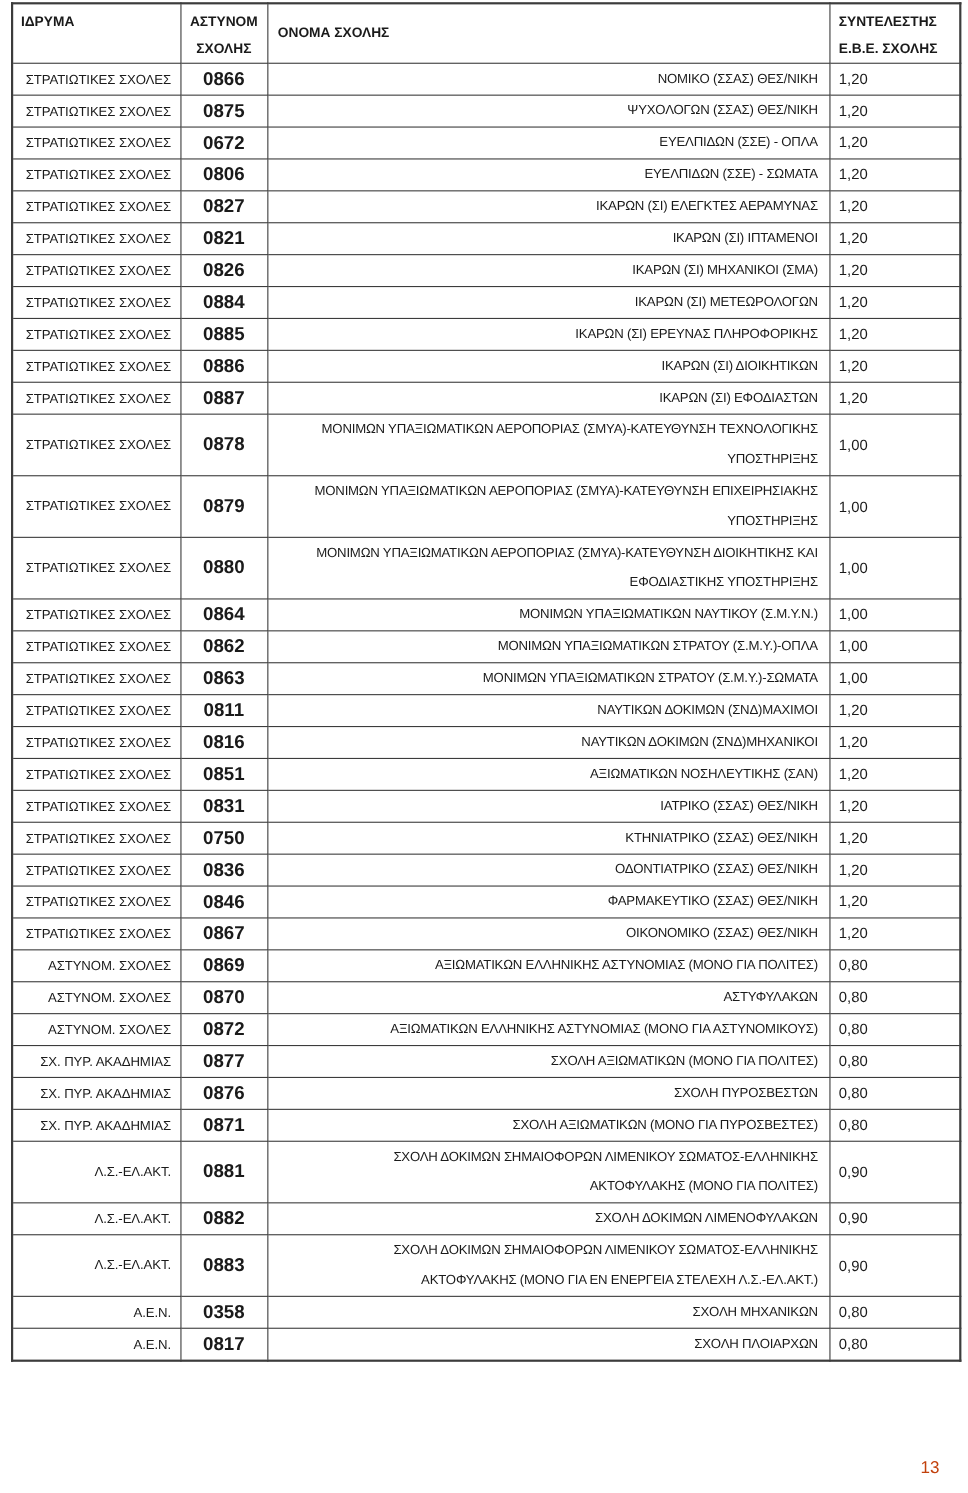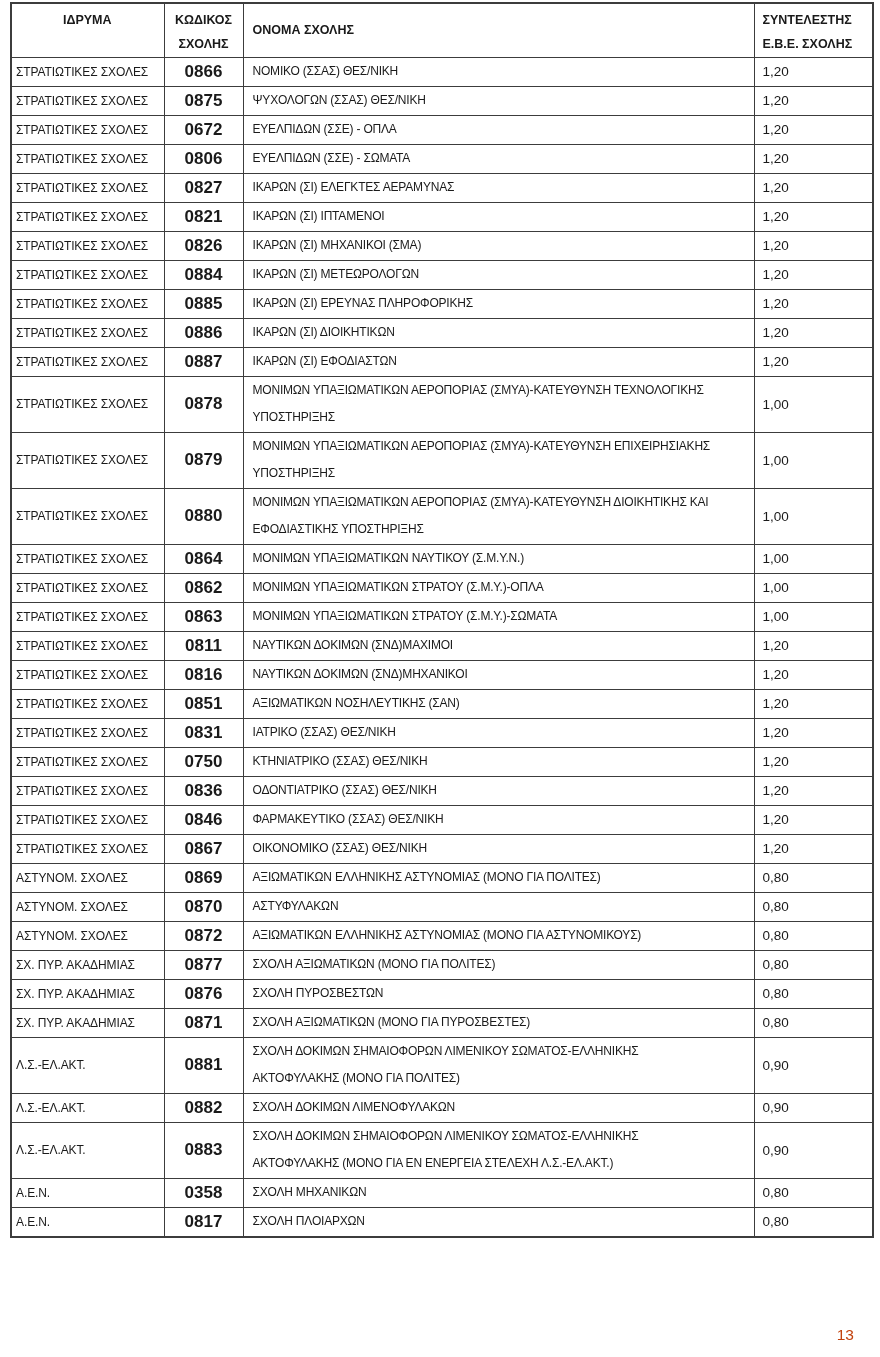--- a/index.html
+++ b/index.html
@@ -34,43 +34,43 @@
   }
   thead th {
     font-weight: bold;
     font-size: 12.5px;
     white-space: pre-line;
     height: 44px;
     line-height: 1.9;
     vertical-align: top;
     padding-top: 5px;
   }
-  th.c1 { text-align: center; padding-left: 7px; margin-top: 24px; }
+  th.c1 { text-align: left; padding-left: 7px; margin-top: 24px; }
   th.c2 { text-align: center; }
   th.c3 { text-align: left; vertical-align: middle; padding-top: 0; line-height: 1.2; padding-left: 9px; }
   th.c4 { text-align: left; }
   tbody td {
     height: 28px;
     font-size: 12px;
     vertical-align: middle;
   }
   tr.tall td { height: 55px; }
   td.c1 {
-    text-align: left;
+    text-align: right;
     padding-left: 4px;
     white-space: nowrap;
     letter-spacing: -0.1px;
   }
   td.c2 {
     text-align: center;
     font-size: 17px;
     font-weight: bold;
   }
   td.c3 {
-    text-align: left;
+    text-align: right;
     padding-left: 9px;
     padding-right: 10px;
     white-space: pre-line;
     line-height: 2.25;
     letter-spacing: -0.2px;
   }
   td.c4 {
     text-align: left;
     font-size: 13.5px;
   }
@@ -89,21 +89,21 @@
   <table class="ebe-table">
     <colgroup>
       <col style="width:153px">
       <col style="width:79px">
       <col style="width:511px">
       <col style="width:119px">
     </colgroup>
     <thead>
       <tr>
         <th class="c1">ΙΔΡΥΜΑ</th>
-        <th class="c2">ΚΩΔΙΚΟΣ
+        <th class="c2">ΑΣΤΥΝΟΜ
 ΣΧΟΛΗΣ</th>
         <th class="c3">ΟΝΟΜΑ ΣΧΟΛΗΣ</th>
         <th class="c4">ΣΥΝΤΕΛΕΣΤΗΣ
 Ε.Β.Ε. ΣΧΟΛΗΣ</th>
       </tr>
     </thead>
     <tbody id="rows">
         <tr>
           <td class="c1">ΣΤΡΑΤΙΩΤΙΚΕΣ ΣΧΟΛΕΣ</td>
           <td class="c2">0866</td>

